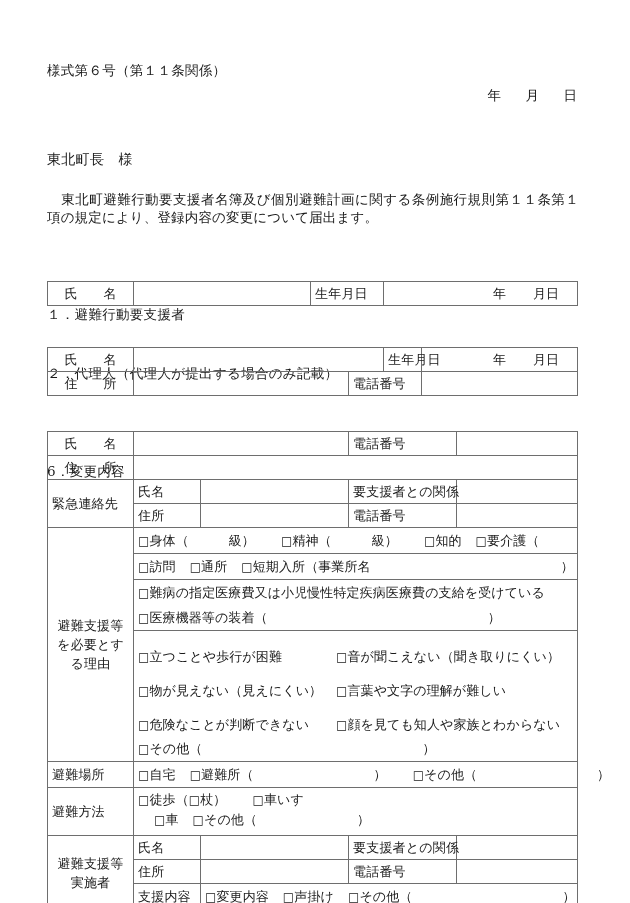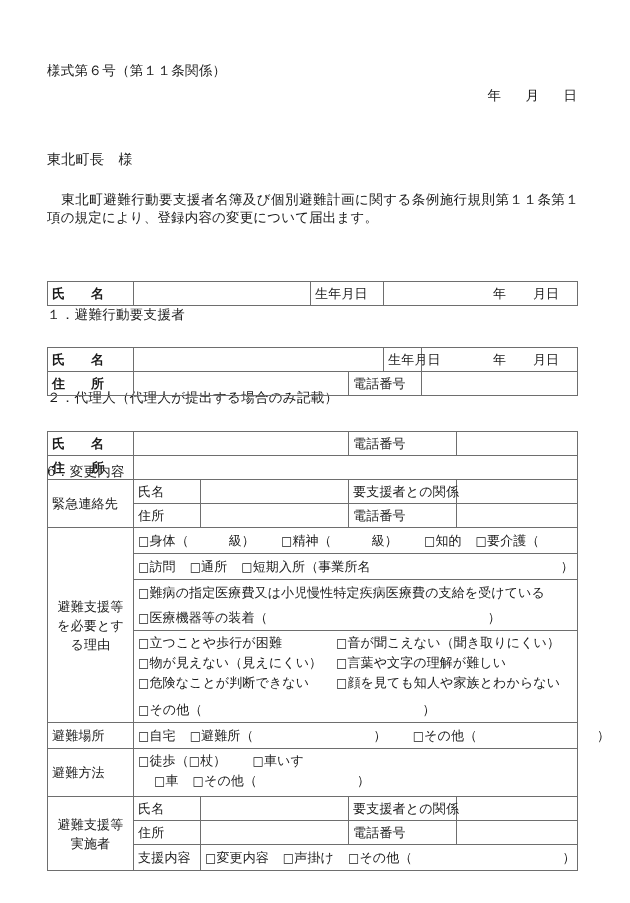--- a/index.html
+++ b/index.html
@@ -73,21 +73,21 @@
   
   .sec-head {
     position: absolute;
     left: 47px;
     font-size: 13.5px;
     letter-spacing: 0.3px;
     white-space: nowrap;
     margin-top: 45px;
   }
   .sec1-head { top: 261px; }
-  .sec2-head { top: 344px; }
+  .sec2-head { top: 320px; }
   .sec3-head { top: 418px; }
 
   
   table.frm {
     position: absolute;
     left: 47px;
     width: 530px;
     border-collapse: collapse;
     table-layout: fixed;
     font-size: 13px;
@@ -102,23 +102,22 @@
   .t1 { top: 281px; }
   .t2 { top: 347px; }
   .t3 { top: 431px; }
 
   .lbl {
     text-align: left;
     letter-spacing: 0.2px;
     white-space: nowrap;
   }
   .lbl-spread {
-    text-align: left;
-    white-space: nowrap;
-    font-weight: bold;
+    text-align: center;
+    white-space: nowrap;
   }
   .ymd {
     text-align: right;
     white-space: nowrap;
     padding-right: 18px !important;
   }
   .ymd span { display: inline-block; }
   .ymd .g1, .ymd .g2 { width: 40px; }
 
   .vlabel {
@@ -144,20 +143,21 @@
   .sp-l { display: inline-block; width: 26px; }
   .fill-40 { display: inline-block; width: 40px; }
   .fill-100 { display: inline-block; width: 100px; }
   .fill-120 { display: inline-block; width: 120px; }
   .fill-150 { display: inline-block; width: 150px; }
   .fill-190 { display: inline-block; width: 190px; }
   .fill-220 { display: inline-block; width: 220px; }
   .col2 {
     display: inline-block;
     width: 198px;
+    margin-top: 14px;
   }
   .indent-car { display: inline-block; width: 16px; }
 </style>
 </head>
 <body>
 
 <div class="page">
 
   <div class="form-no">様式第６号（第１１条関係）</div>
 

